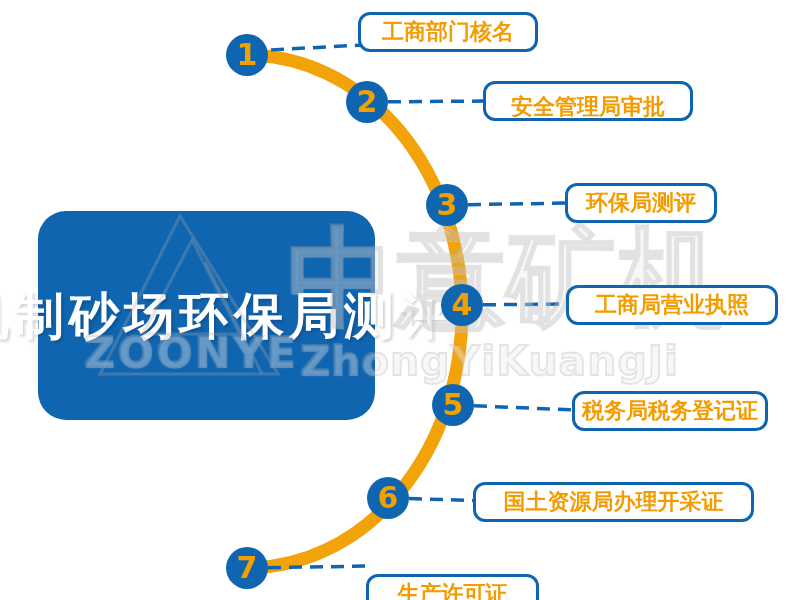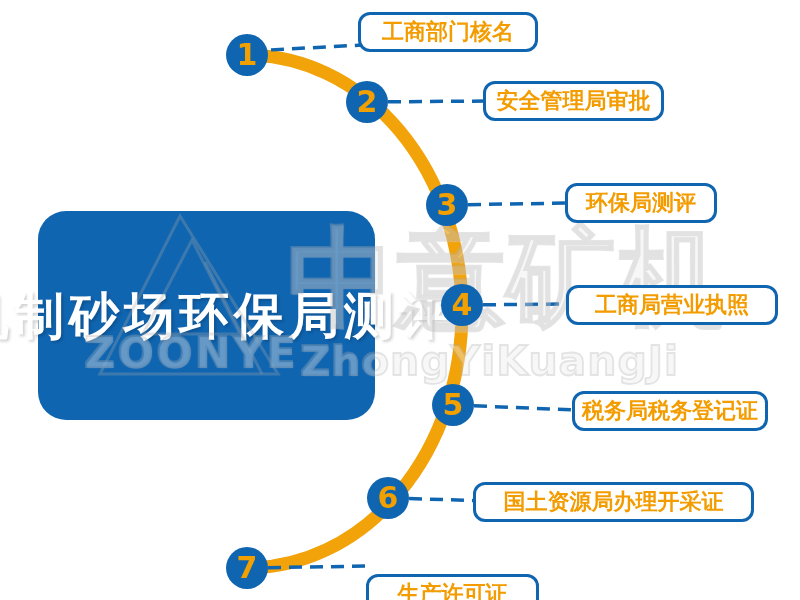--- a/index.html
+++ b/index.html
@@ -109,21 +109,21 @@
     z-index: 4;
   }
   .step-label span {
     color: #f39c00;
     font-size: 22px;
     font-weight: bold;
     line-height: 1;
     white-space: nowrap;
   }
   .b1 { left: 358px; top: 12px;  width: 180px; }
-  .b2 { left: 483px; top: 81px;  width: 181px; }
+  .b2 { left: 483px; top: 81px;  width: 210px; align-items: flex-end; }
   .b3 { left: 565px; top: 183px; width: 152px; }
   .b4 { left: 566px; top: 285px; width: 212px; }
   .b5 { left: 572px; top: 391px; width: 196px; }
   .b6 { left: 473px; top: 482px; width: 281px; }
   .b7 { left: 366px; top: 574px; width: 173px; }
 </style>
 </head>
 <body>
 
 <div class="canvas">

